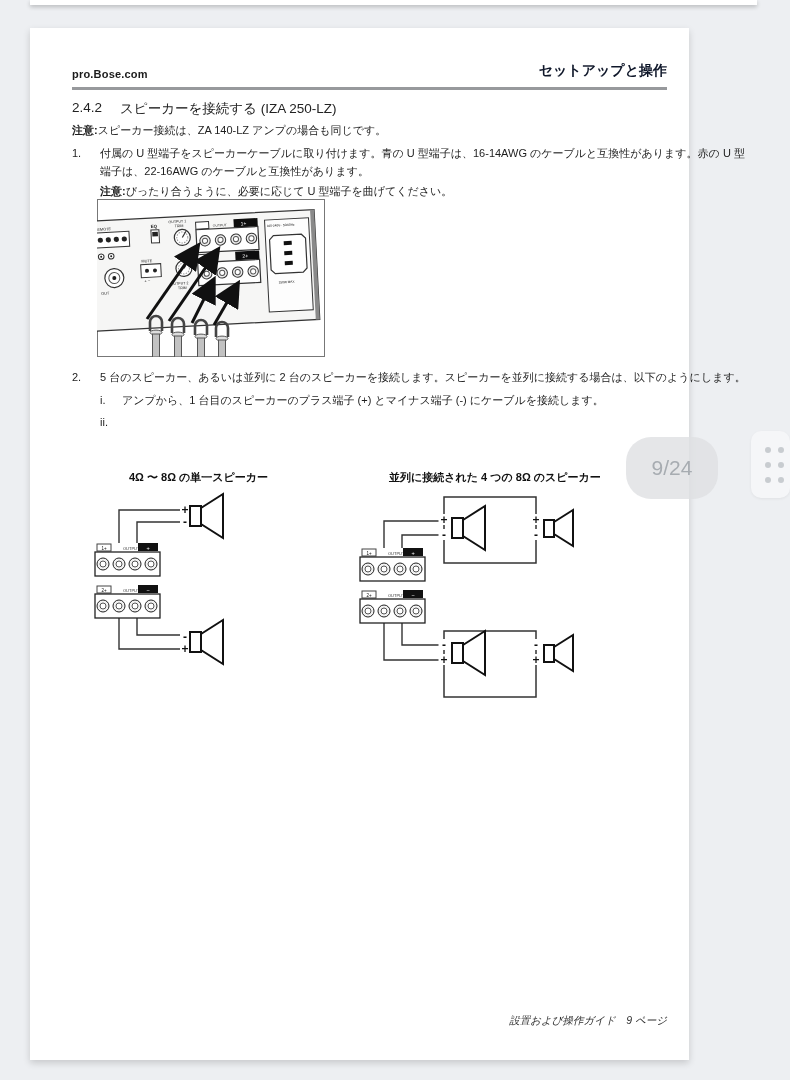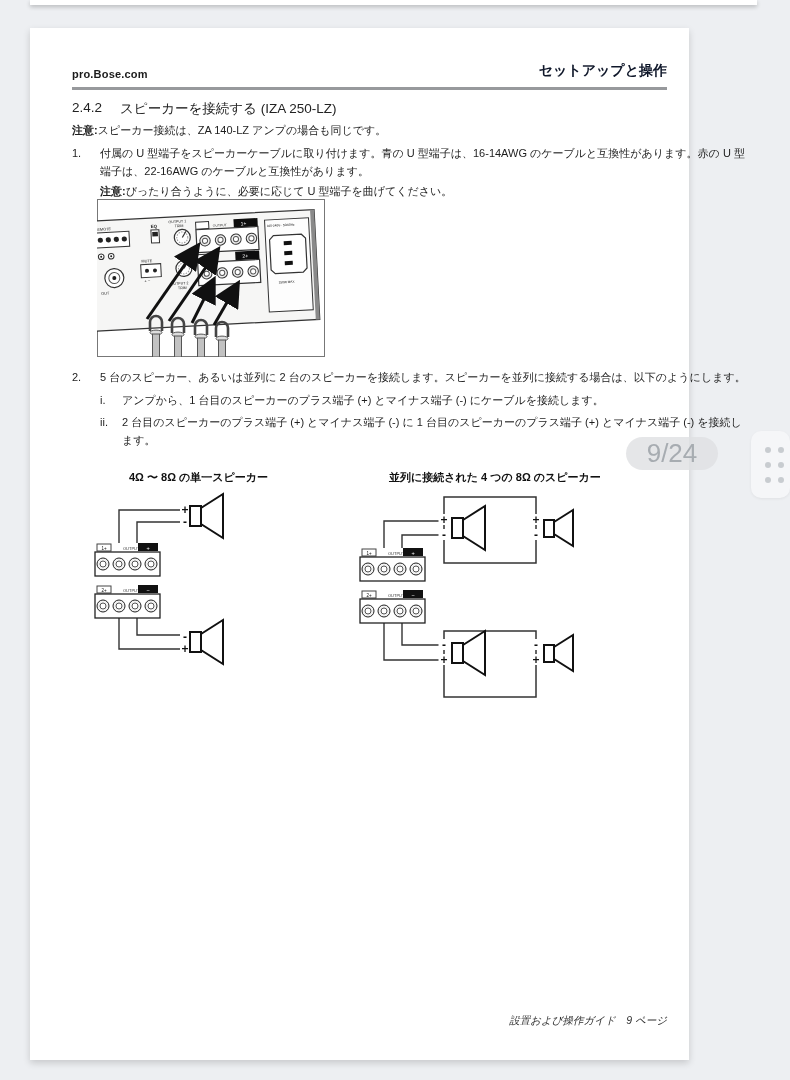--- a/index.html
+++ b/index.html
@@ -27,23 +27,23 @@
   .sub1-text{left:92px;top:364px;width:625px;}
   .sub2-num{left:70px;top:386px;}
   .sub2-text{left:92px;top:386px;width:628px;}
   .notice2{left:42px;top:419px;width:680px;}
   .figlabel{font-size:11px;font-weight:bold;color:#111;margin-left:29px;}
   .fig1-label{left:70px;top:442px;}
   .fig2-label{left:330px;top:442px;}
   .fig1{left:60px;top:460px;}
   .fig2{left:325px;top:465px;}
   .footer{right:22px;top:986px;font-size:10.5px;font-style:italic;color:#2f2f2f;}
-  .page-pill{position:absolute;left:626px;top:437px;width:92px;height:33px;border-radius:25px;
+  .page-pill{position:absolute;left:626px;top:437px;width:92px;height:62px;border-radius:25px;
              background:rgba(222,224,226,.8);display:flex;align-items:center;justify-content:center;
-             font-size:26px;color:#a7acb1;z-index:6;}
+             font-size:21px;color:#a7acb1;z-index:6;}
   .handle{position:absolute;left:751px;top:431px;width:39px;height:67px;border-radius:10px;
           background:#f5f6f8;box-shadow:0 1px 3px rgba(0,0,0,.06);z-index:6;}
   .dot{position:absolute;width:6px;height:6px;border-radius:50%;background:#c8ccd0;}
   svg text{font-family:"Liberation Sans","DejaVu Sans",sans-serif;}
 </style>
 </head>
 <body>
 
 <div class="viewport">
 
@@ -175,21 +175,20 @@
           <line x1="117" y1="126" x2="140" y2="86" marker-end="url(#ah)"></line>
         </g>
       </svg>
     </div>
 
     <div class="abs t11 step2-num">2.</div>
     <div class="abs t11 step2-text">5 台のスピーカー、あるいは並列に 2 台のスピーカーを接続します。スピーカーを並列に接続する場合は、以下のようにします。</div>
     <div class="abs t11 sub1-num">i.</div>
     <div class="abs t11 sub1-text">アンプから、1 台目のスピーカーのプラス端子 (+) とマイナス端子 (-) にケーブルを接続します。</div>
     <div class="abs t11 sub2-num">ii.</div>
-    <div class="abs t11 sub2-text">2 台目のスピーカーのプラス端子 (+) とマイナス端子 (-) に 1 台目のスピーカーのプラス端子 (+) とマイナス端子 (-) を接続します。</div>
 
 
     <div class="abs figlabel fig1-label">4Ω 〜 8Ω の単一スピーカー</div>
     <div class="abs figlabel fig2-label">並列に接続された 4 つの 8Ω のスピーカー</div>
 
     <div class="abs fig1">
       <svg width="180" height="190" viewBox="0 0 180 190">
         <g stroke="#333" stroke-width="1.4" fill="none">
           <path d="M29,55 V22 H90"></path>
             <path d="M47,55 V34 H90"></path>

